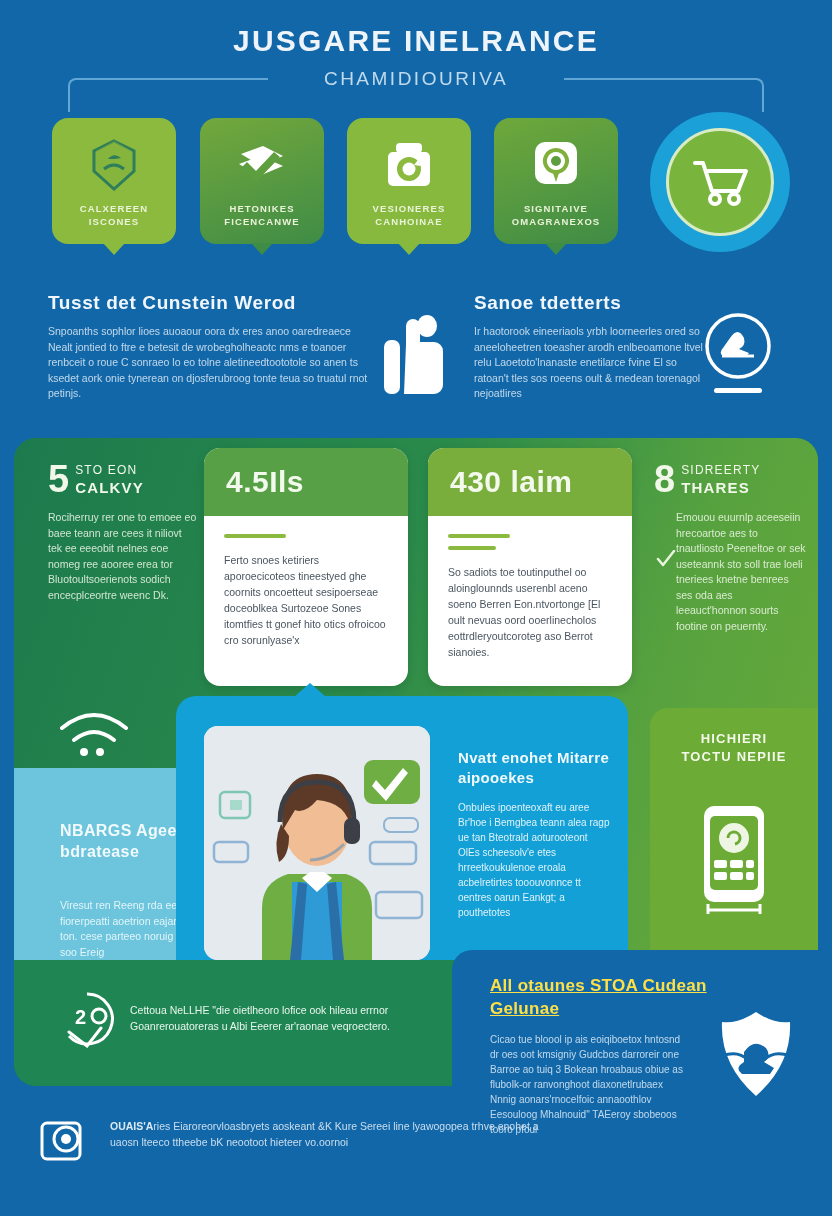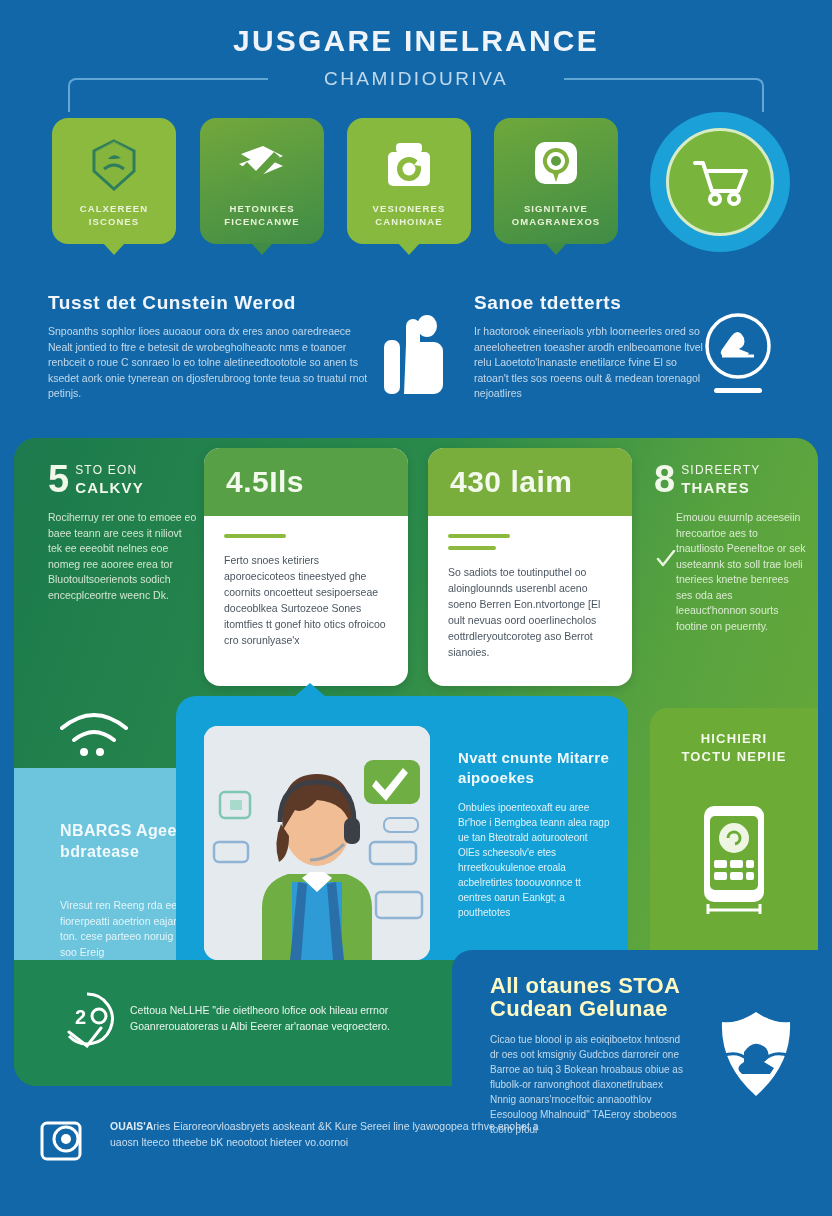--- a/index.html
+++ b/index.html
@@ -189,21 +189,21 @@
     font-size: 10.5px; line-height: 16px; color: #eaf6ef;
   }
 
   
   .bottomblue {
     position: absolute; left: 452px; top: 950px; width: 380px; height: 158px;
     background: #1167a8; border-top-left-radius: 20px;
   }
   .bottomblue h3 {
     position: absolute; left: 38px; top: 24px; width: 230px;
-    font-size: 22px; font-weight: bold; color: #fef9c3; line-height: 23px; letter-spacing: .3px;
+    font-size: 17px; font-weight: bold; color: #fde047; line-height: 23px; letter-spacing: .3px; text-decoration: underline;
   }
   .bottomblue p {
     position: absolute; left: 38px; top: 82px; width: 200px;
     font-size: 10px; line-height: 15px; color: #d7e7f4; opacity: .88;
   }
   .shield-icon { position: absolute; left: 262px; top: 58px; width: 84px; height: 92px; }
 
   
   .footer { position: absolute; left: 40px; top: 1118px; width: 520px; }
   .footer .ic { position: absolute; left: 0; top: 2px; width: 46px; height: 42px; }
@@ -401,21 +401,21 @@
           <path d="M26 74 h12 v10 h-12 z" fill="#a8dacb"></path>
           <rect x="10" y="116" width="34" height="20" rx="5" fill="none" stroke="#8fb4d4" stroke-width="2.5"></rect>
           <rect x="160" y="34" width="56" height="44" rx="9" fill="#6fae42"></rect>
           <path d="M172 54 l9 10 l18 -22 l5 5 l-22 28 l-14 -15 z" fill="#ffffff"></path>
           <rect x="180" y="92" width="34" height="14" rx="6" fill="none" stroke="#8fb4d4" stroke-width="2"></rect>
           <rect x="166" y="116" width="46" height="22" rx="5" fill="none" stroke="#8fb4d4" stroke-width="2.5"></rect>
           <rect x="172" y="166" width="46" height="26" rx="5" fill="none" stroke="#8fb4d4" stroke-width="2.5"></rect>
         </svg>
       </div>
       <div class="bc-txt">
-        <h3>Nvatt cnunte Mitarre aipooekes</h3>
+        <h3>Nvatt enohet Mitarre aipooekes</h3>
         <p>Onbules ipoenteoxaft eu aree Br'hoe i Bemgbea teann alea ragp ue tan Bteotrald aoturooteont OlEs scheesolv'e etes hrreetkoukulenoe eroala acbelretirtes tooouvonnce tt oentres oarun Eankgt; a pouthetotes</p>
       </div>
     </div>
 
     <div class="rightgreen">
       <h4>
         <span>HICHIERI</span><br>
         <span>TOCTU NEPIIE</span>
       </h4>
       <div class="phone-icon">

